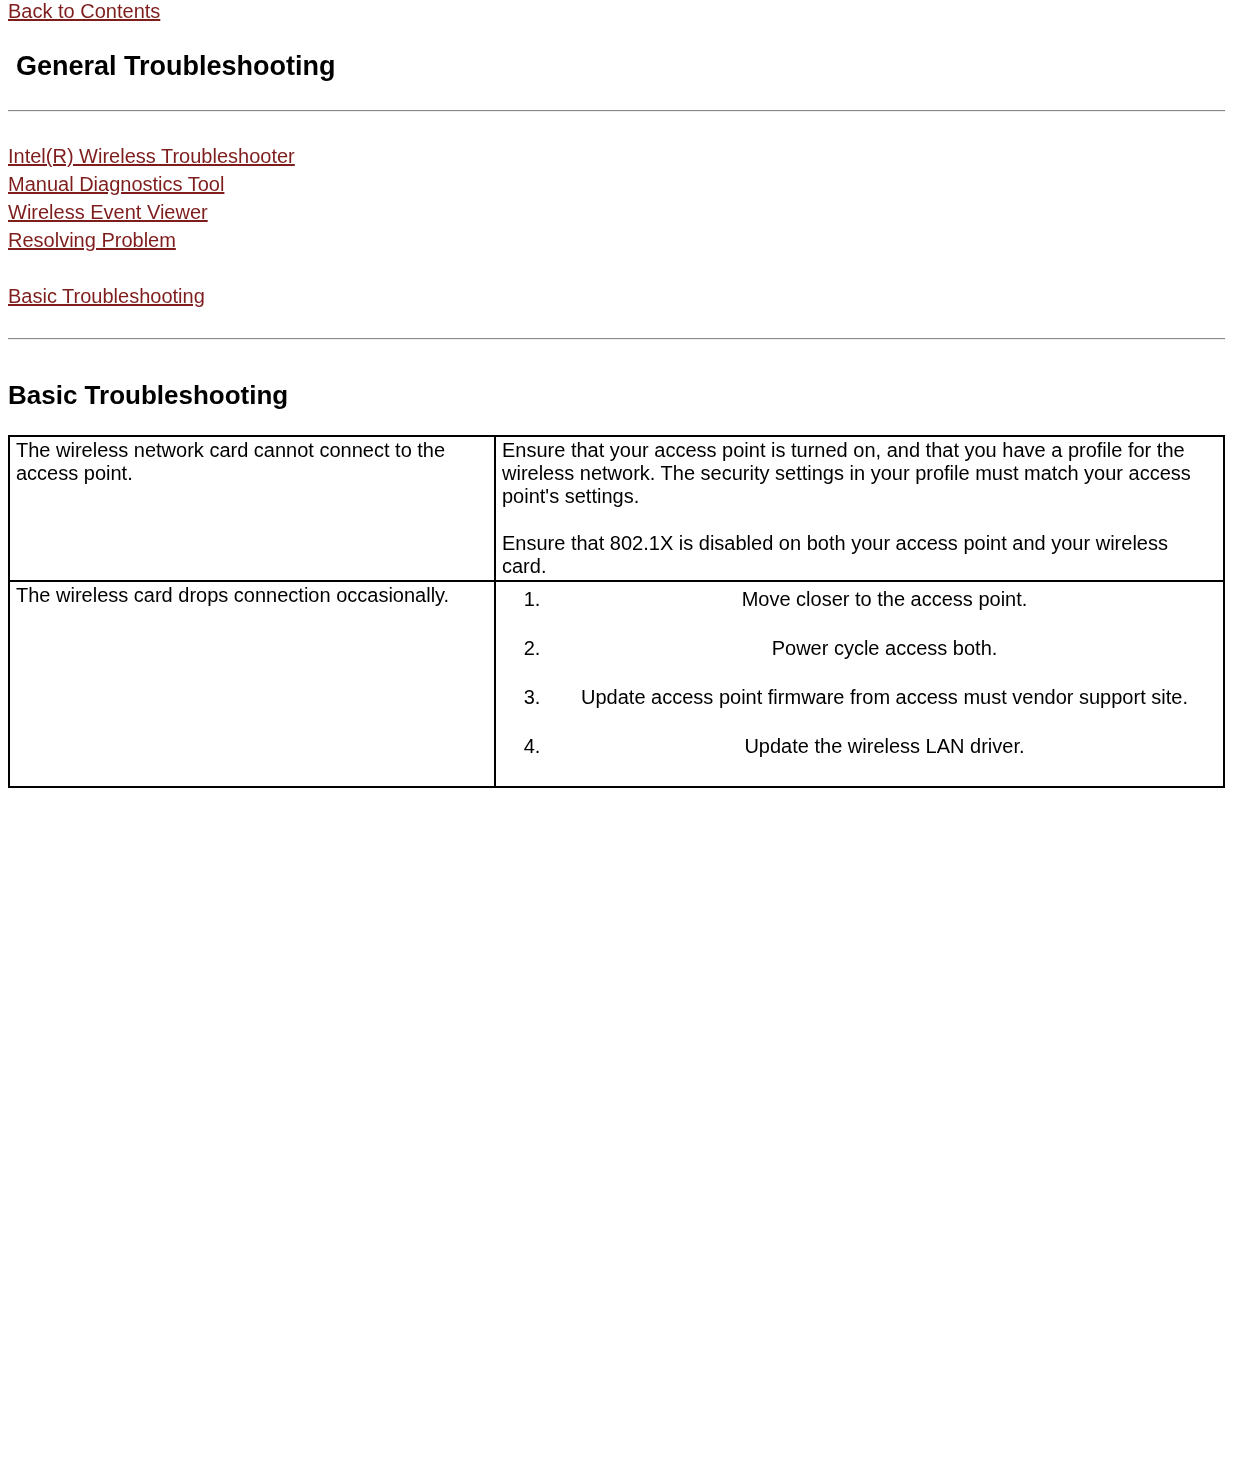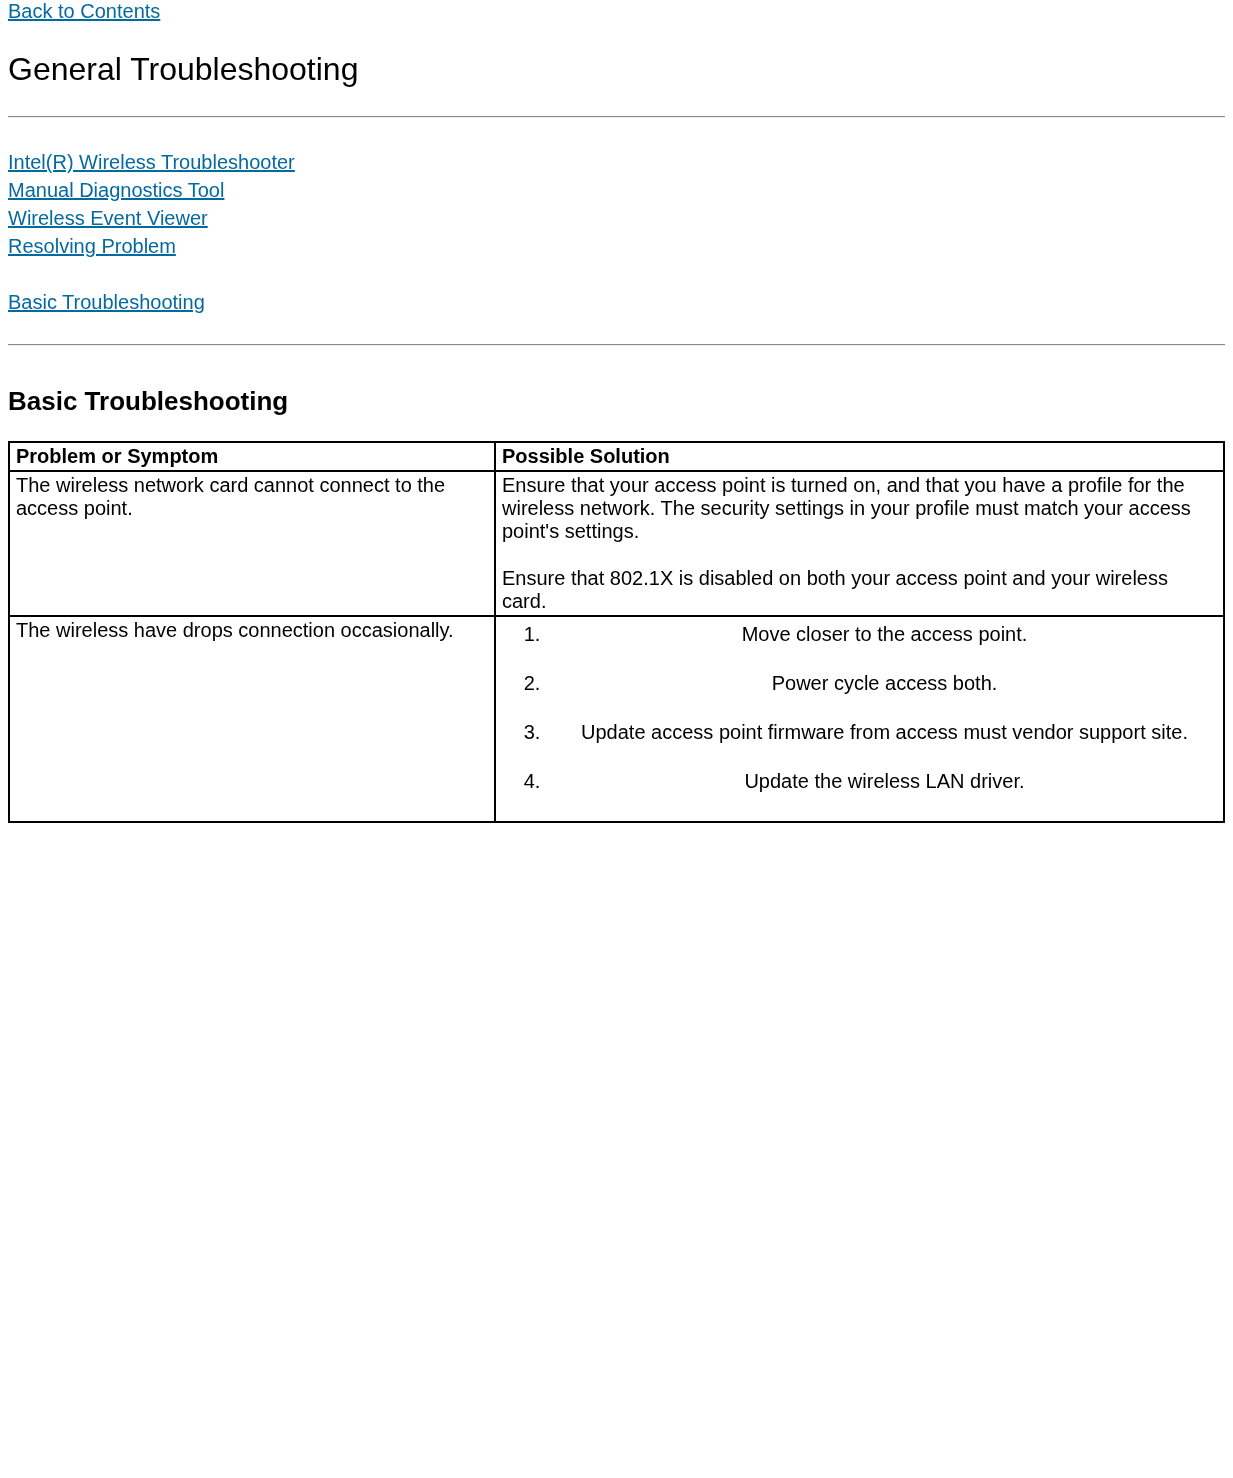--- a/index.html
+++ b/index.html
@@ -6,27 +6,27 @@
     font-family: Verdana, Geneva, sans-serif;
     font-size: 20px;
     color: #000;
     margin: 0;
     padding: 0 8px;
     width: 1233px;
     box-sizing: border-box;
     background: #fff;
   }
   a {
-    color: #0369a1;
+    color: #7f1d1d;
     text-decoration: underline;
   }
   h1 {
-    font-size: 32px;
-    font-weight: normal;
-    margin: 28px 0 22px 0;
+    font-size: 27px;
+    font-weight: bold;
+    margin: 28px 0 22px 8px;
   }
   h2 {
     font-size: 26px;
     font-weight: bold;
     margin: 40px 0 24px 0;
   }
   hr {
     border: none;
     border-top: 1px solid #888;
     border-bottom: 1px solid #eee;
@@ -101,34 +101,30 @@
 <hr>
 
 <h2>Basic Troubleshooting</h2>
 
 <table class="troubleshoot">
   <colgroup>
     <col class="col1">
     <col class="col2">
   </colgroup>
   <tbody>
-      <tr>
-    <th>Problem or Symptom</th>
-    <th>Possible Solution</th>
-  </tr>
   <tr>
     <td>The wireless network card cannot connect to the access point.</td>
     <td>
       <span>Ensure that your access point is turned on, and that you have a profile for the wireless network. The security settings in your profile must match your access point's settings.</span>
       <span class="para-gap"></span>
       <span>Ensure that 802.1X is disabled on both your access point and your wireless card.</span>
     </td>
   </tr>
   <tr>
-    <td>The wireless have drops connection occasionally.</td>
+    <td>The wireless card drops connection occasionally.</td>
     <td>
       <ol class="solution-list">
         <li>Move closer to the access point.</li>
         <li>Power cycle access both.</li>
         <li>Update access point firmware from access must vendor support site.</li>
         <li>Update the wireless LAN driver.</li>
       </ol>
     </td>
   </tr>
 </tbody>

